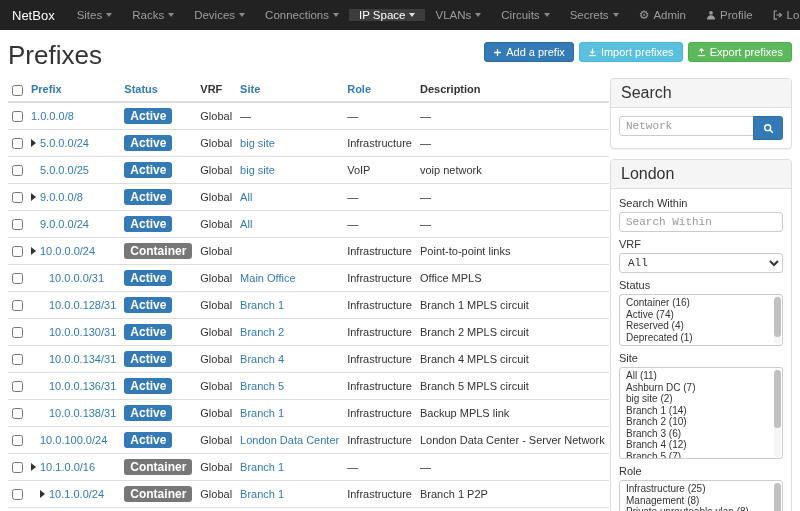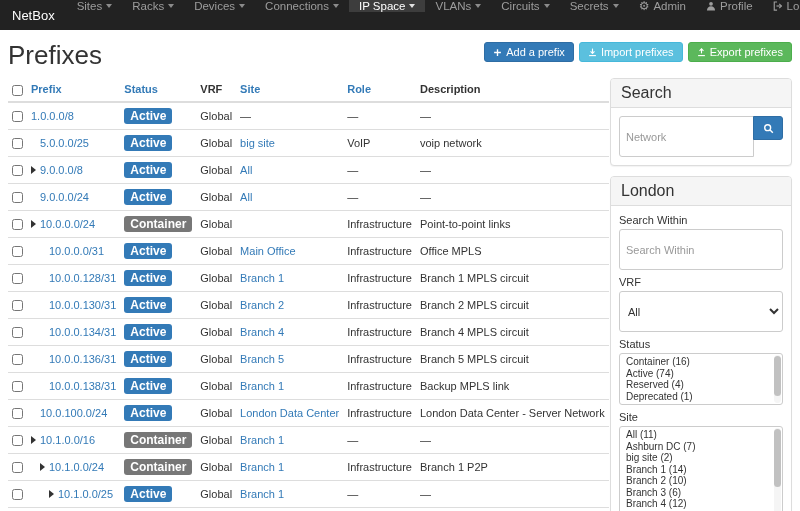--- a/index.html
+++ b/index.html
@@ -2,21 +2,21 @@
 <html><head>
 <meta charset="utf-8">
 <style>
   *{box-sizing:border-box;margin:0;padding:0}
   html,body{width:800px;height:511px;overflow:hidden;background:#fff;
     font-family:"Liberation Sans","DejaVu Sans",sans-serif;font-size:11px;color:#333}
 
   
   .navbar{height:30px;background:#222;display:flex;align-items:stretch;font-size:11.5px;color:#9d9d9d}
   .brand{display:flex;align-items:center;padding:0 12px;color:#fff;font-size:13px;font-weight:500;text-decoration:none}
-  ul.nav{display:flex;list-style:none;align-items:flex-start}
+  ul.nav{display:flex;list-style:none;align-items:center}
   .nav-item{display:flex;align-items:center;padding:0 10px;gap:4px;cursor:pointer;white-space:nowrap}
   .nav-item.active{background:#3d3d3d;color:#fff}
   .nav-right{margin-left:auto;padding-right:4px}
   .caret{width:0;height:0;border-top:4px solid currentColor;border-left:3px solid transparent;border-right:3px solid transparent;display:inline-block;opacity:.85}
   .gear{font-size:12px;line-height:1}
   .navicon{display:inline-flex;align-items:center}
 
   
   .content{padding:4px 8px 0}
   .header-row{display:flex;justify-content:space-between;align-items:flex-start;padding:6px 0 8px}
@@ -46,22 +46,22 @@
   .label{display:inline-block;padding:2px 6px;font-size:12px;font-weight:700;color:#fff;border-radius:3px;line-height:1}
   .label-primary{background:#337ab7}
   .label-default{background:#777}
 
   
   .panel{border:1px solid #ddd;border-radius:4px;margin-bottom:10px;background:#fff;box-shadow:0 1px 1px rgba(0,0,0,.05)}
   .panel-heading{background:#f5f5f5;padding:5px 10px;border-bottom:1px solid #ddd;font-size:16px;color:#333;border-radius:3px 3px 0 0}
   .panel-body{padding:8px}
   .form-label{display:block;font-size:11px;color:#333;margin:6px 0 3px}
   .form-label.first{margin-top:0}
-  .form-control{width:100%;height:41px;border:1px solid #ccc;border-radius:3px;padding:3px 6px;font-size:11px;
-    color:#555;font-family:Liberation Sans, sans-serif;background:#fff}
+  .form-control{width:100%;height:20px;border:1px solid #ccc;border-radius:3px;padding:3px 6px;font-size:11px;
+    color:#555;font-family:Liberation Mono, monospace;background:#fff}
   .form-control::placeholder{color:#999}
   select.form-control{padding:2px 4px;color:#333}
   .input-group{display:flex}
   .input-group .form-control{border-top-right-radius:0;border-bottom-right-radius:0;flex:1;min-width:0}
   .btn-search{width:30px;height:24px;flex:none;border:1px solid #2e6da4;background:#337ab7;border-radius:0 3px 3px 0;
     color:#fff;display:flex;align-items:center;justify-content:center;cursor:pointer;margin-left:-1px}
   .listbox{position:relative;border:1px solid #ccc;border-radius:3px;background:#fff;overflow:hidden;padding:2px 0}
   .opt{font-size:10px;line-height:11.5px;padding:0 6px;white-space:nowrap;cursor:pointer}
   .sb-track{position:absolute;top:1px;bottom:1px;right:1px;width:7px;background:#f5f5f5;border-radius:4px}
   .sb-thumb{position:absolute;top:1px;left:0;right:0;background:#c1c1c1;border-radius:4px}
@@ -192,20 +192,29 @@
               <td class="cb-col"><input type="checkbox" style=""></td>
               <td style="padding-left: 4px;"><a href="#">1.0.0.0/8</a></td>
               <td><span class="label label-primary">Active</span></td>
               <td>Global</td>
               <td>—</td>
               <td>—</td>
               <td>—</td>
             </tr>
             <tr>
               <td class="cb-col"><input type="checkbox" style=""></td>
+              <td style="padding-left: 4px;"><span class="tri"></span><a href="#">5.0.0.0/24</a></td>
+              <td><span class="label label-primary">Active</span></td>
+              <td>Global</td>
+              <td><a href="#">big site</a></td>
+              <td>Infrastructure</td>
+              <td>—</td>
+            </tr>
+            <tr>
+              <td class="cb-col"><input type="checkbox" style=""></td>
               <td style="padding-left: 13px;"><a href="#">5.0.0.0/25</a></td>
               <td><span class="label label-primary">Active</span></td>
               <td>Global</td>
               <td><a href="#">big site</a></td>
               <td>VoIP</td>
               <td>voip network</td>
             </tr>
             <tr>
               <td class="cb-col"><input type="checkbox" style=""></td>
               <td style="padding-left: 4px;"><span class="tri"></span><a href="#">9.0.0.0/8</a></td>

